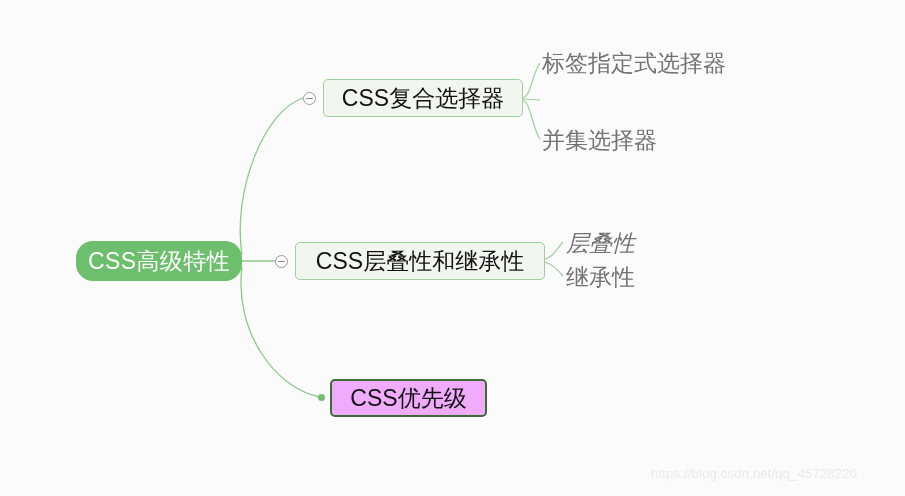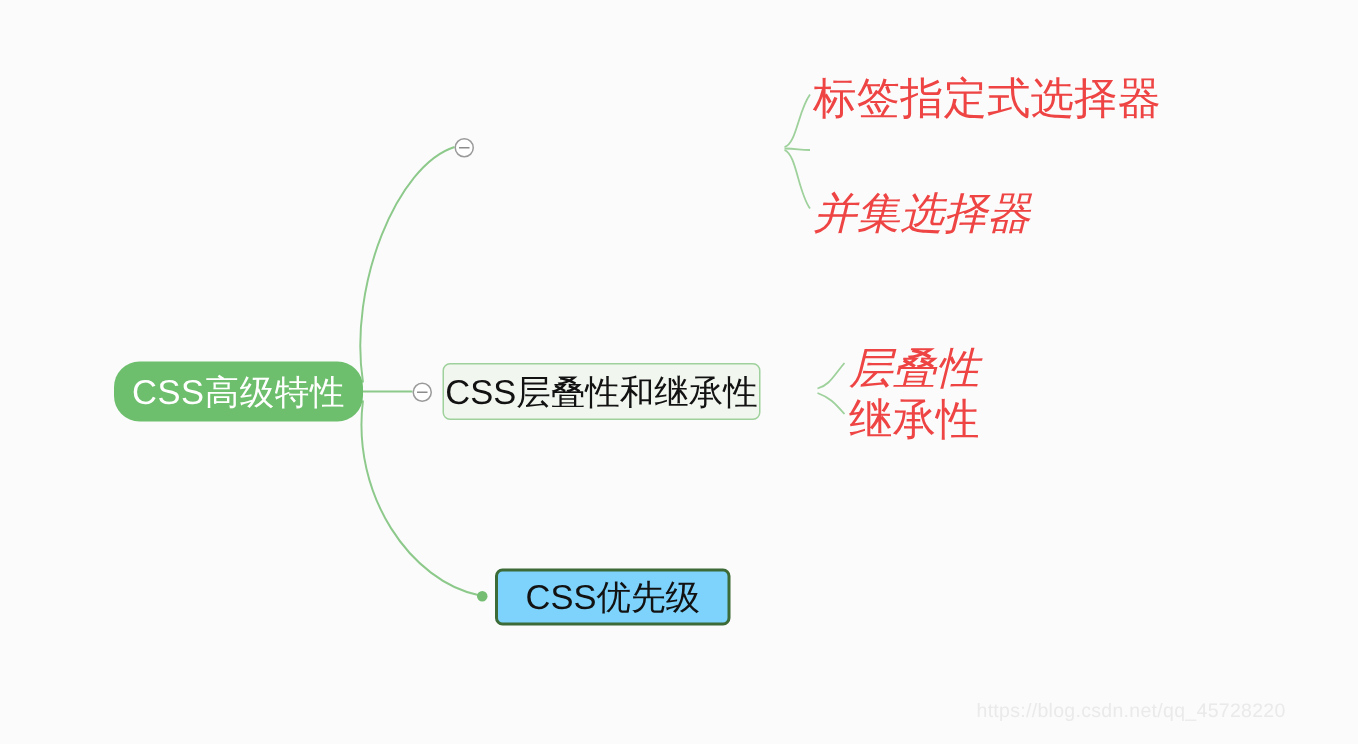--- a/index.html
+++ b/index.html
@@ -55,53 +55,53 @@
 
   .branch-node {
     background: #f1f7ef;
     border: 1px solid #9ed19b;
     border-radius: 5px;
     color: #121212;
     font-size: 23px;
   }
   .branch-node.selected {
     border: 2px solid #3c6b37;
-    background: #7dd3fc;
+    background: #f0abfc;
   }
 
   #node-composite {
     left: 323px;
     top: 79px;
     width: 200px;
     height: 38px;
   }
   #node-cascade {
     left: 295px;
     top: 242px;
-    width: 212px;
+    width: 250px;
     height: 38px;
   }
   #node-priority {
     left: 330px;
     top: 379px;
     width: 157px;
     height: 38px;
   }
 
   
   .leaf {
     position: absolute;
-    font-size: 29px;
-    color: #ef4444;
+    font-size: 23px;
+    color: #737373;
     white-space: nowrap;
     line-height: 1;
   }
   #leaf-tag      { left: 542px; top: 52px; }
   #leaf-desc     { left: 542px; top: 91px; }
-  #leaf-union    { left: 542px; top: 129px; font-style: italic; }
+  #leaf-union    { left: 542px; top: 129px; }
   #leaf-cascade  { left: 566px; top: 232px; font-style: italic; }
   #leaf-inherit  { left: 566px; top: 266px; font-family: Liberation Serif, serif; }
 
   
   .toggle {
     position: absolute;
     width: 13px;
     height: 13px;
     box-sizing: border-box;
     border: 1px solid #9a9a9a;
@@ -162,20 +162,23 @@
 
       <path d="M 545 259 C 553 257 556 250 563 242"></path>
       <path d="M 545 262 C 553 265 556 268 563 276"></path>
     </g>
   </svg>
 
   <div class="node root-node">
     <span>CSS高级特性</span>
   </div>
 
+  <div class="node branch-node" id="node-composite">
+    <span>CSS复合选择器</span>
+  </div>
   <div class="toggle" id="toggle-composite"></div>
 
   <div class="leaf" id="leaf-tag">
     <span>标签指定式选择器</span>
   </div>
   <div class="leaf" id="leaf-union">
     <span>并集选择器</span>
   </div>
 
   <div class="node branch-node" id="node-cascade">

